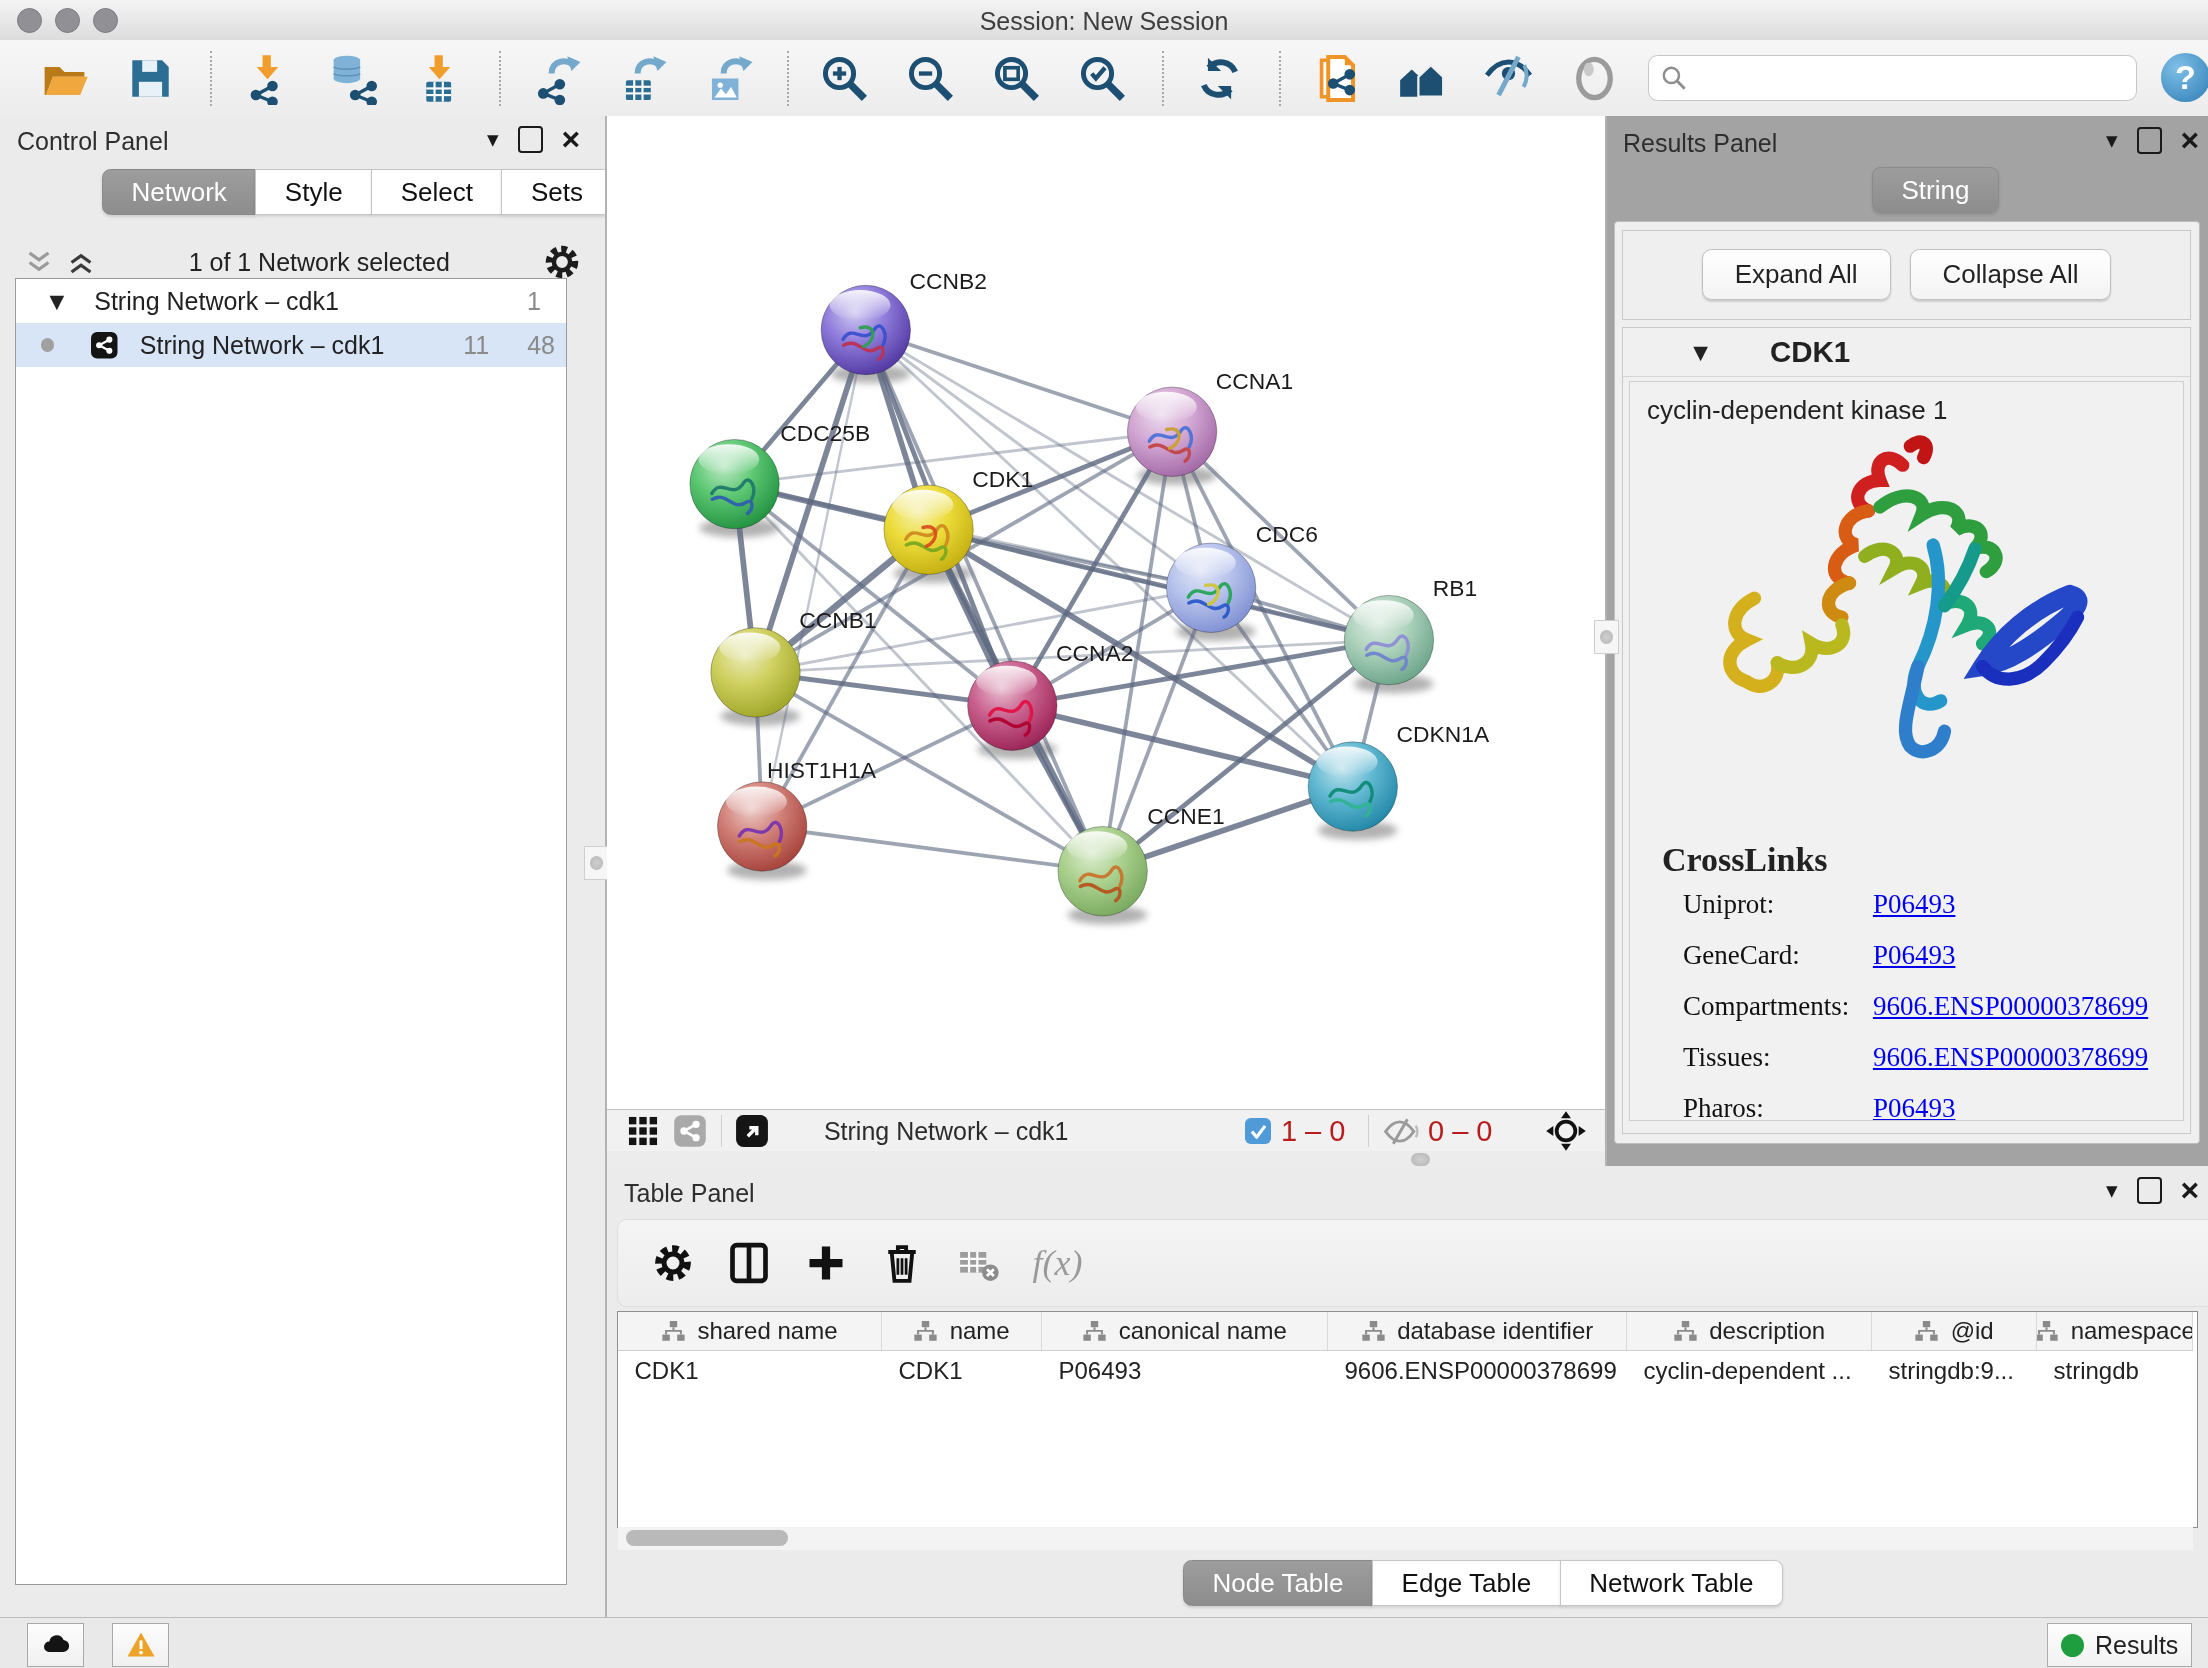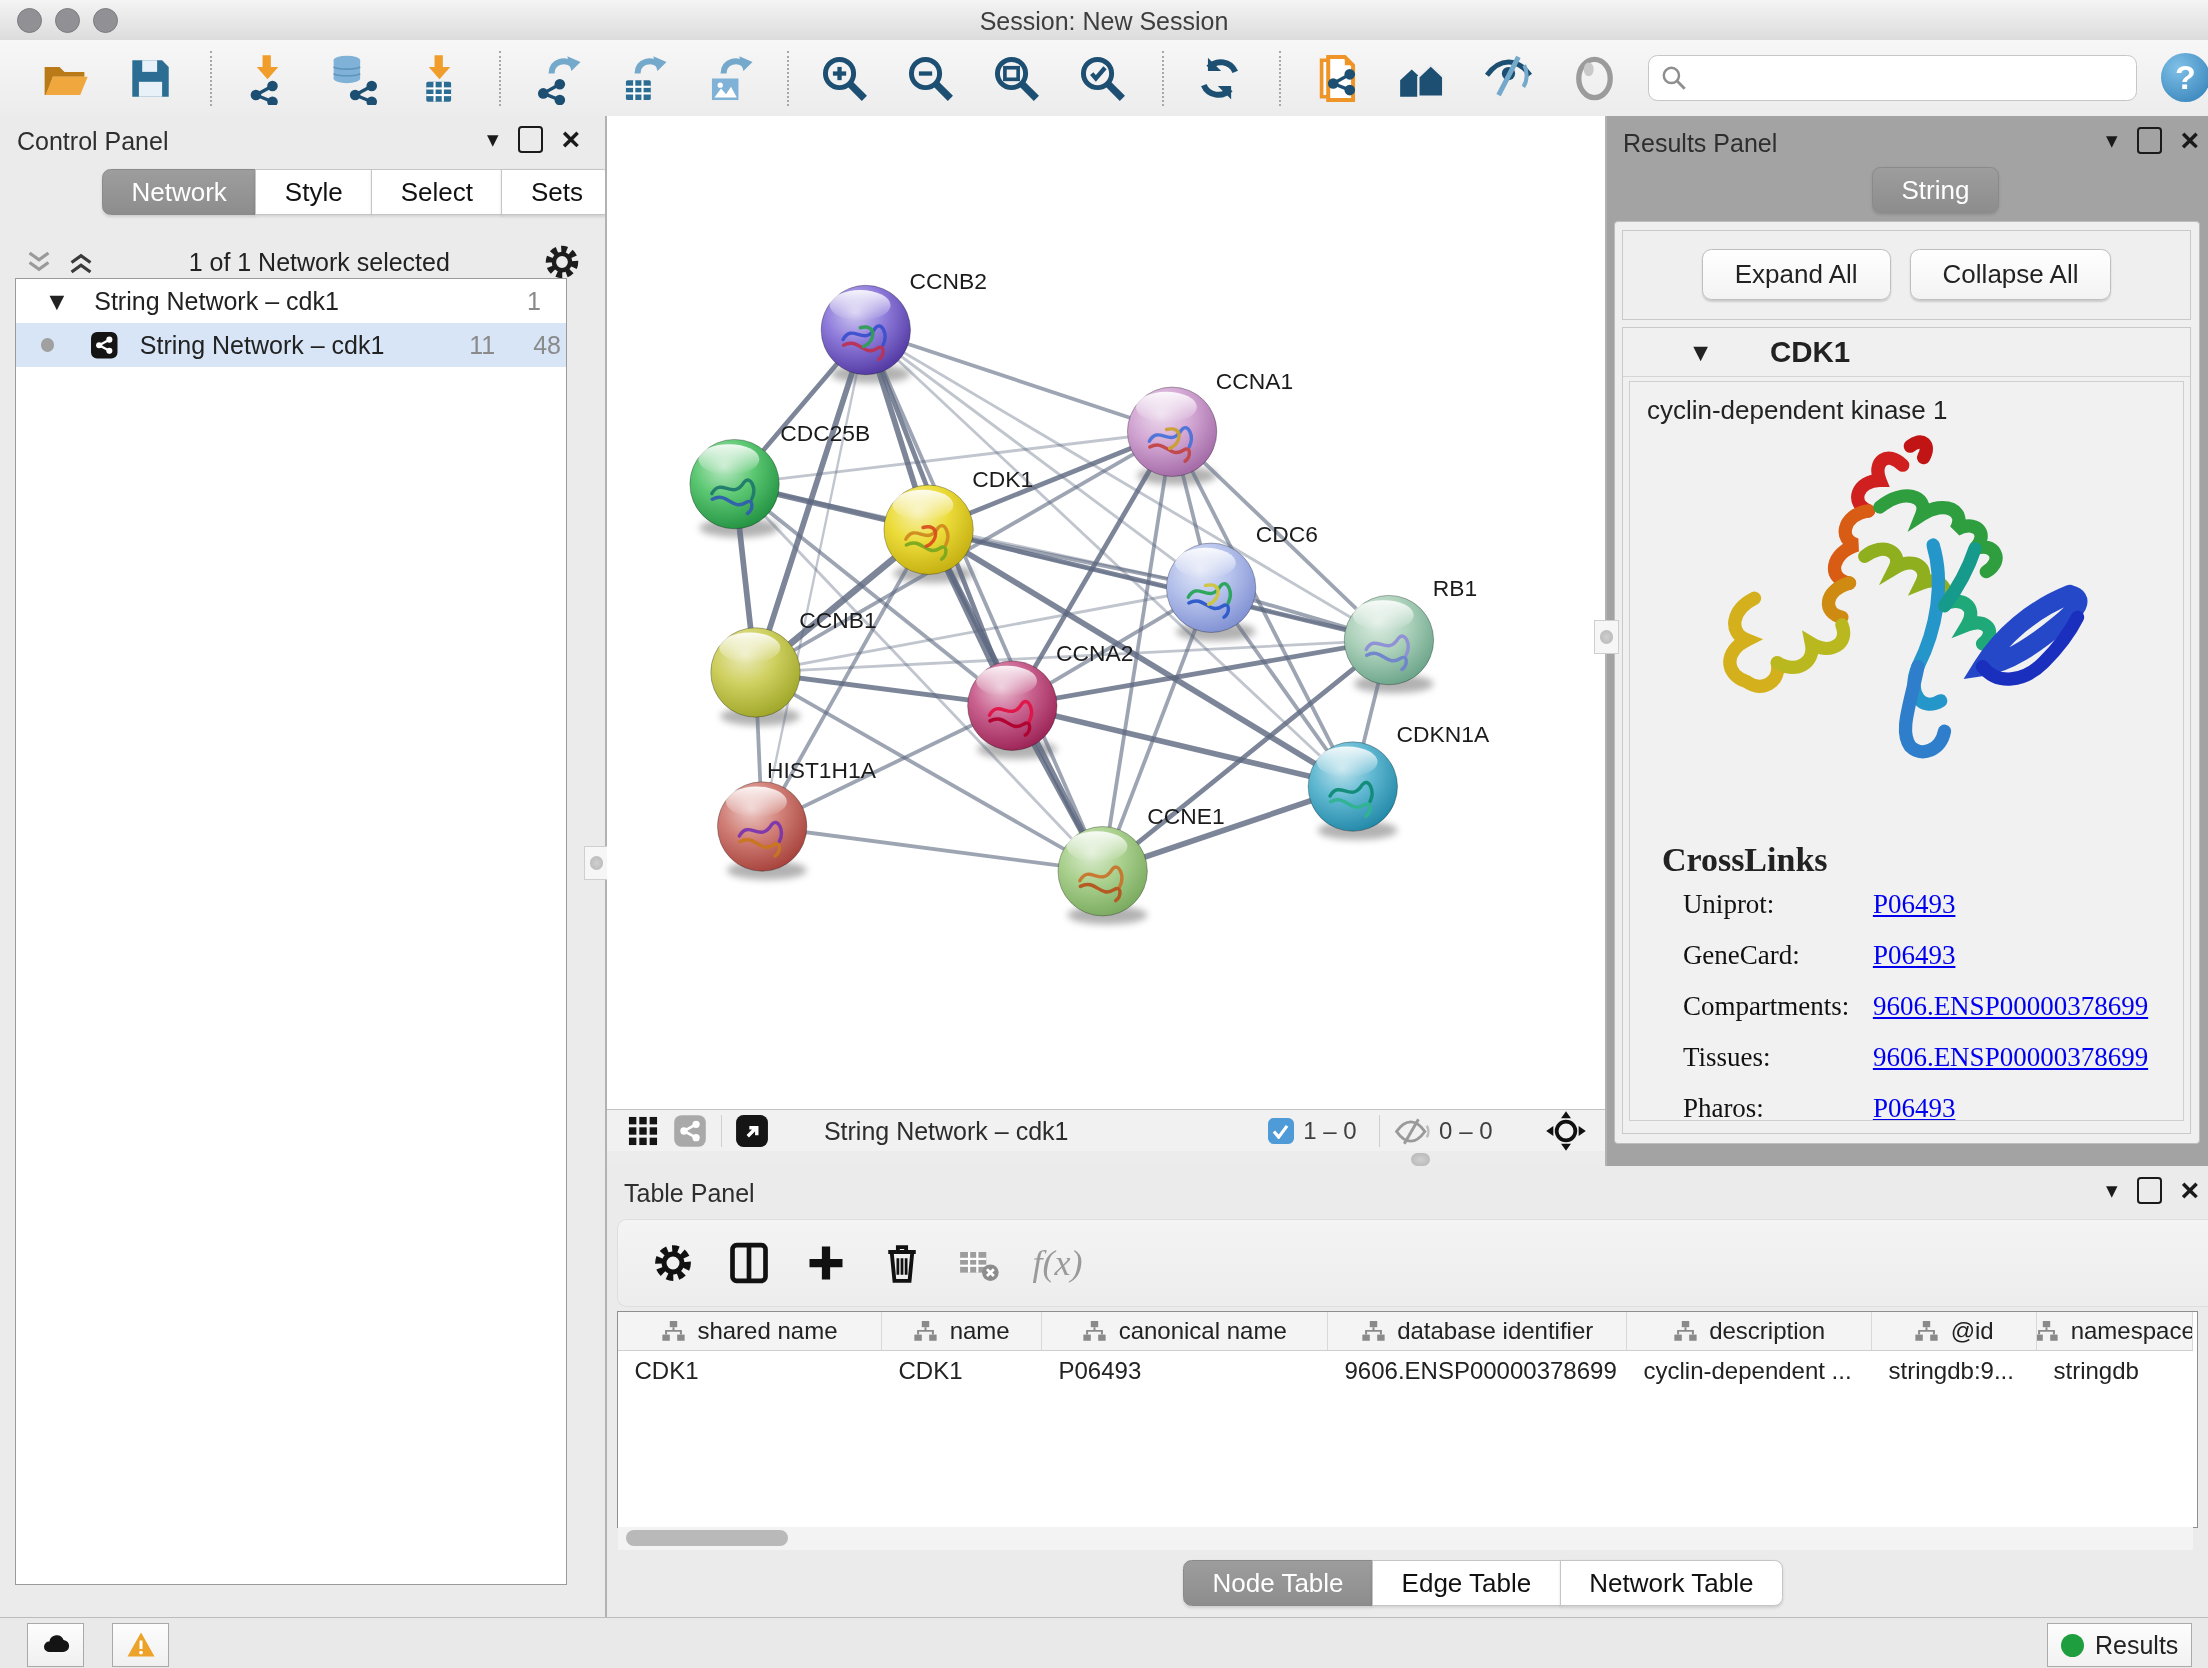--- a/index.html
+++ b/index.html
@@ -48,21 +48,21 @@
   .tree-box{left:15px;top:162px;width:550px;height:1305px;background:#fff;border:1.9px solid #9a9a9a;}
   .tree-row{height:44px;display:flex;align-items:center;font-size:25px;}
   .tree-row .count{color:#8a8a8a;}
   .tree-row.selected{background:#d7e5f7;}
   .dot-unsel{width:13.3px;height:13.3px;border-radius:50%;background:#a0a0a0;}
   
   .canvas{left:607px;top:116px;width:998px;height:993px;background:#fff;}
   .canvas-toolbar{left:607px;top:1109px;width:998px;height:42px;background:#f1f1f1;
     border-top:1.9px solid #c2c2c2;border-bottom:1.9px solid #b5b5b5;display:flex;align-items:center;}
   .ct-sep{width:0;height:32px;border-left:1.9px solid #cfcfcf;margin:0 13.3px;}
-  .ct-counts{font-size:24px;color:#404040;margin:0 9.5px;}
+  .ct-counts{font-size:29px;color:#b91c1c;margin:0 9.5px;}
   .checkbox{width:26px;height:26px;border-radius:5.7px;background:#4e9bd8;display:flex;
     align-items:center;justify-content:center;}
   .h-splitter{left:607px;top:1151px;width:1602px;height:15px;background:#ececec;}
   .split-dot{width:19px;height:13.3px;border-radius:6.7px;background:radial-gradient(#cfcfcf,#b5b5b5);}
   .grab-sq{background:#f6f6f6;border:1px solid #cfcfcf;display:flex;align-items:center;justify-content:center;}
   
   .results-panel{left:1606px;top:116px;width:602px;height:1050px;background:#a3a3a3;}
   .rp-box{left:7.6px;top:105px;width:584px;height:921px;background:#efefef;border:1.9px solid #bdbdbd;
     border-radius:3.8px;}
   .rp-buttons{margin:7.6px;height:88px;border:1.9px solid #c9c9c9;background:#efefef;display:flex;
@@ -346,21 +346,21 @@
             <line x1="9" y1="14" x2="19" y2="19.5"></line>
           </g>
         <g fill="#fff">
             <circle cx="9" cy="14" r="3"></circle>
             <circle cx="19" cy="8.5" r="3"></circle>
             <circle cx="19" cy="19.5" r="3"></circle>
           </g>
       </svg>
       <span style="flex:1">String Network – cdk1</span>
       <span class="count" style="margin-right:38px">11</span>
-      <span class="count" style="margin-right:5px">48</span>
+      <span class="count" style="margin-right:11px">48</span>
     </div>
   </div>
 </div>
 <div class="abs v-div" style="left:605px;top:116px;height:1501px"></div>
 <div class="abs grab-sq" style="left:584px;top:846px;width:23px;height:32px">
   <div class="split-dot" style="width:13.3px;height:13.3px;border-radius:50%"></div>
 </div>
 
 <div class="abs canvas">
   <svg id="netsvg" width="998" height="993" viewBox="0 0 1049 1044">

